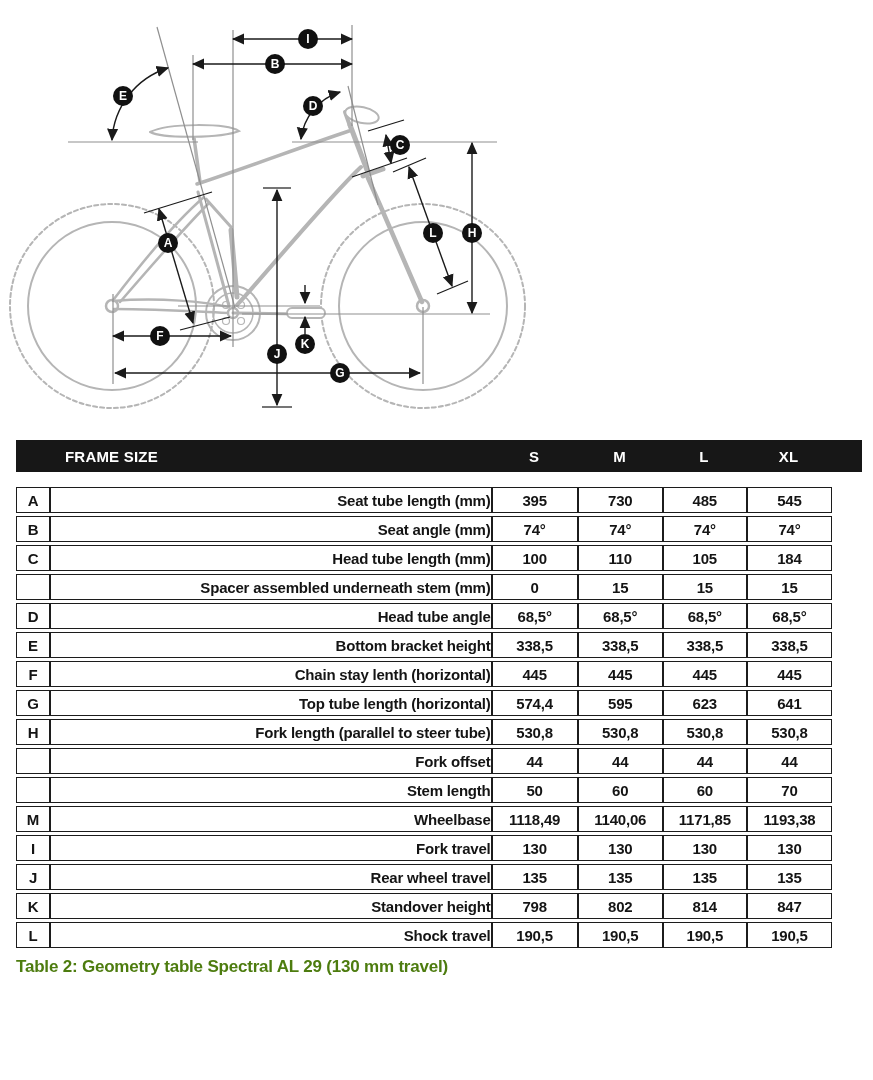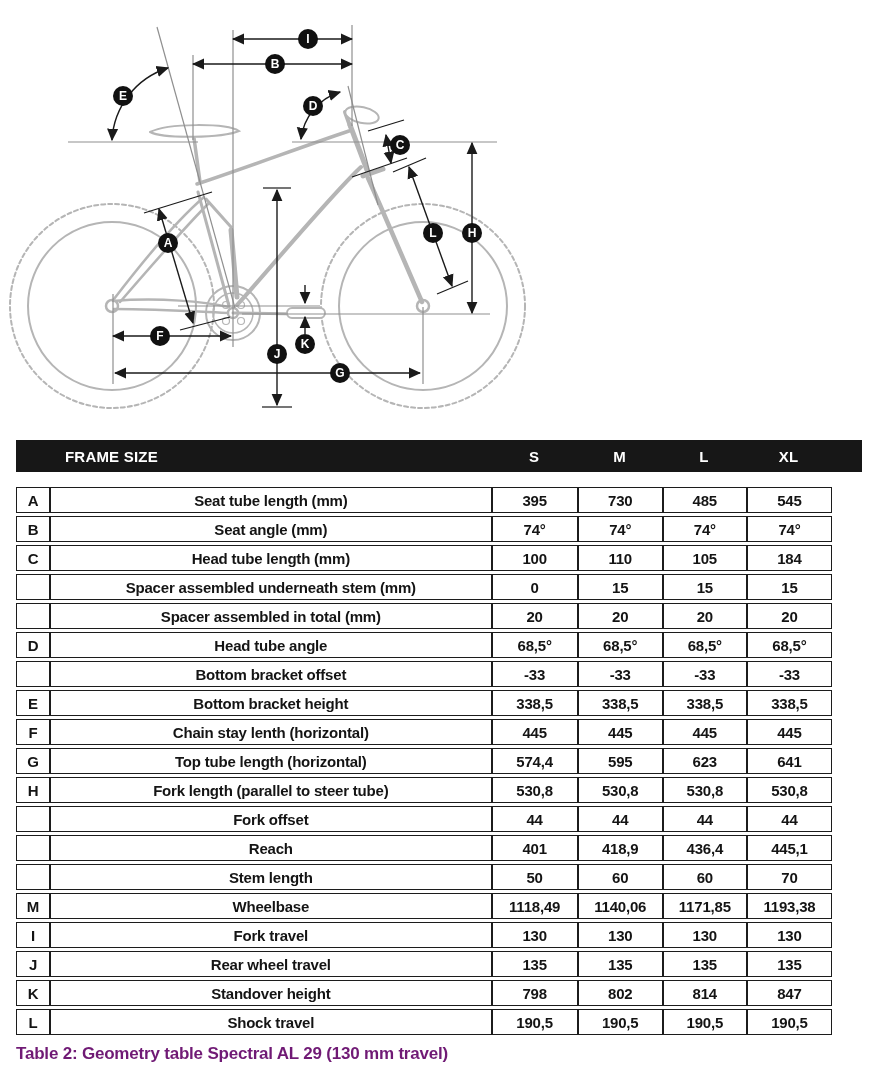--- a/index.html
+++ b/index.html
@@ -25,24 +25,24 @@
   table.geo-body{
     margin-top:12px;width:816px;table-layout:fixed;
     border-collapse:separate;border-spacing:0 3px;
   }
   table.geo-body td{
     border:1.6px solid #1c1c1c;height:24px;padding:0;
     font-size:15px;font-weight:700;color:#141414;letter-spacing:-0.2px;
     overflow:hidden;white-space:nowrap;
   }
   td.c-key{text-align:center;}
-  td.c-label{text-align:center;padding-left:12px;}
+  td.c-label{text-align:right;padding-left:12px;}
   td.c-val{text-align:center;}
   .caption{
-    margin-top:6px;font-size:17px;font-weight:700;color:#701a75;letter-spacing:-0.2px;
+    margin-top:6px;font-size:17px;font-weight:700;color:#4d7c0f;letter-spacing:-0.2px;
   }
 </style>
 </head>
 <body>
 
 <div class="page">
 
   <div class="diagram">
     <svg width="873" height="438" viewBox="0 0 873 438">
       <defs>
@@ -233,44 +233,28 @@
           </tr>
           <tr>
             <td class="c-key"></td>
             <td class="c-label">Spacer assembled underneath stem (mm)</td>
             <td class="c-val">0</td>
             <td class="c-val">15</td>
             <td class="c-val">15</td>
             <td class="c-val">15</td>
           </tr>
           <tr>
-            <td class="c-key"></td>
-            <td class="c-label">Spacer assembled in total (mm)</td>
-            <td class="c-val">20</td>
-            <td class="c-val">20</td>
-            <td class="c-val">20</td>
-            <td class="c-val">20</td>
-          </tr>
-          <tr>
             <td class="c-key">D</td>
             <td class="c-label">Head tube angle</td>
             <td class="c-val">68,5°</td>
             <td class="c-val">68,5°</td>
             <td class="c-val">68,5°</td>
             <td class="c-val">68,5°</td>
           </tr>
           <tr>
-            <td class="c-key"></td>
-            <td class="c-label">Bottom bracket offset</td>
-            <td class="c-val">-33</td>
-            <td class="c-val">-33</td>
-            <td class="c-val">-33</td>
-            <td class="c-val">-33</td>
-          </tr>
-          <tr>
             <td class="c-key">E</td>
             <td class="c-label">Bottom bracket height</td>
             <td class="c-val">338,5</td>
             <td class="c-val">338,5</td>
             <td class="c-val">338,5</td>
             <td class="c-val">338,5</td>
           </tr>
           <tr>
             <td class="c-key">F</td>
             <td class="c-label">Chain stay lenth (horizontal)</td>
@@ -298,28 +282,20 @@
           <tr>
             <td class="c-key"></td>
             <td class="c-label">Fork offset</td>
             <td class="c-val">44</td>
             <td class="c-val">44</td>
             <td class="c-val">44</td>
             <td class="c-val">44</td>
           </tr>
           <tr>
             <td class="c-key"></td>
-            <td class="c-label">Reach</td>
-            <td class="c-val">401</td>
-            <td class="c-val">418,9</td>
-            <td class="c-val">436,4</td>
-            <td class="c-val">445,1</td>
-          </tr>
-          <tr>
-            <td class="c-key"></td>
             <td class="c-label">Stem length</td>
             <td class="c-val">50</td>
             <td class="c-val">60</td>
             <td class="c-val">60</td>
             <td class="c-val">70</td>
           </tr>
           <tr>
             <td class="c-key">M</td>
             <td class="c-label">Wheelbase</td>
             <td class="c-val">1118,49</td>

